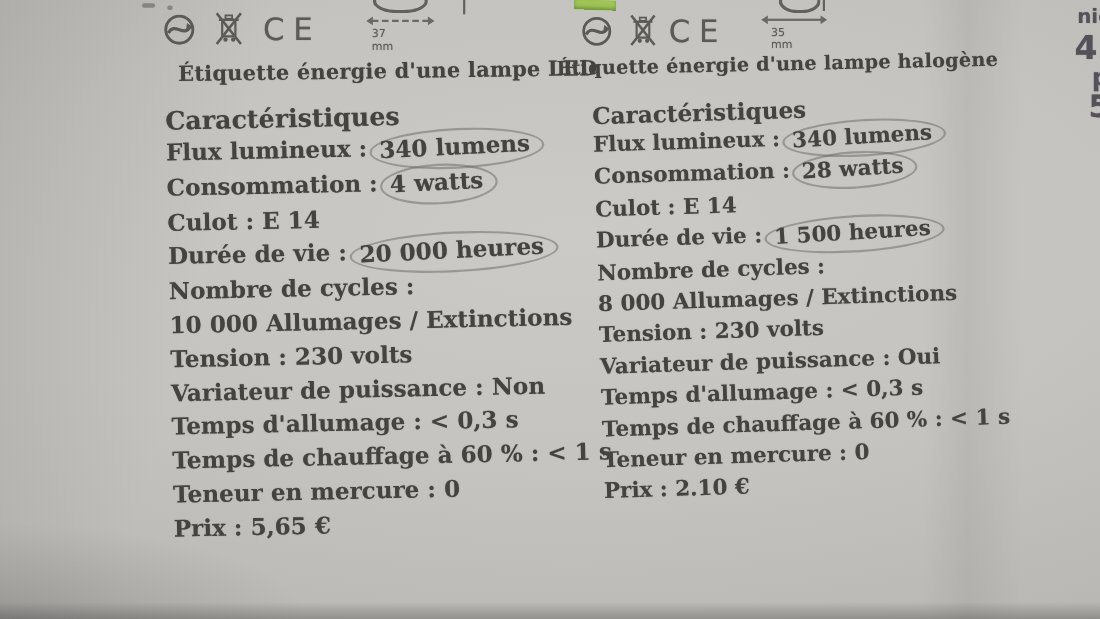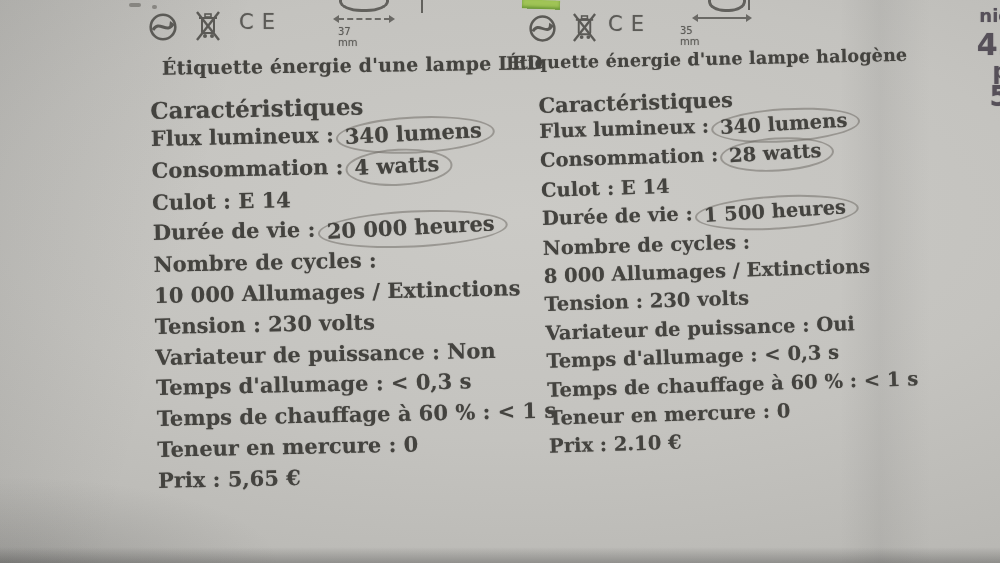--- a/index.html
+++ b/index.html
@@ -21,21 +21,21 @@
   
   .col{white-space:nowrap;}
   .col .col-title{font-size:23px;}
   .col .line{font-size:21px;line-height:30.8px;}
   .col.halogen .col-title{font-size:21px;}
   .col.halogen .line{font-size:19.5px;line-height:28.4px;}
   .circ{display:inline-block;border:2px solid rgba(105,102,96,0.50);border-radius:50%;
         padding:0 11px 2px 7px;margin:-3px -10px -3px -5px;transform:rotate(-1.6deg);}
   .circ:empty{display:none;}
   
-  .ce-mark{font-family:"DejaVu Sans", sans-serif;font-weight:400;font-size:21px;
+  .ce-mark{font-family:"DejaVu Sans", sans-serif;font-weight:400;font-size:28px;
            color:#5b5a56;letter-spacing:8px;text-shadow:0 0 1px rgba(80,80,76,0.5);}
   .bulb{border:3px solid #62615d;border-top:none;border-radius:0 0 45% 45%/0 0 90% 90%;height:9px;}
   .vtick{width:2px;background:#62615d;}
   .dimarrow{height:2px;}
   .dimarrow .shaft{position:absolute;top:0;left:5px;right:5px;border-top:2px dashed #6a6965;}
   .dimarrow.solid .shaft{border-top-style:solid;}
   .dimarrow:before{content:'';position:absolute;left:0;top:-3px;border-top:4px solid transparent;
       border-bottom:4px solid transparent;border-right:6px solid #6a6965;}
   .dimarrow:after{content:'';position:absolute;right:0;top:-3px;border-top:4px solid transparent;
       border-bottom:4px solid transparent;border-left:6px solid #6a6965;}
@@ -102,21 +102,21 @@
         <line x1="2" y1="3" x2="24" y2="31" stroke="#5b5a56" stroke-width="2.4"></line>
         <line x1="24" y1="3" x2="2" y2="31" stroke="#5b5a56" stroke-width="2.4"></line>
       </svg>
     </span>
     <span class="abs ce-mark" style="left:608px;top:12px;">CE</span>
     <div class="abs bulb" style="left:708px;top:0;width:32px;"></div>
     <div class="abs vtick" style="left:748px;top:0;height:10px;"></div>
     <div class="abs dimarrow solid" style="left:692px;top:17px;width:60px;">
         <span class="shaft"></span>
       </div>
-    <span class="abs dim-text" style="left:680px;top:25px;">35 mm</span>
+    <span class="abs dim-text" style="left:701px;top:25px;">35 mm</span>
   </div>
 
   <div class="abs ink label-title" style="left:162px;top:54px;transform:rotate(-0.8deg);">Étiquette énergie d'une lampe LED</div>
   <div class="abs ink label-title halogen" style="left:506px;top:49px;transform:rotate(-1.2deg);">Étiquette énergie d'une lampe halogène</div>
 
   <div class="abs ink col" style="left:150px;top:97px;transform:rotate(-1.2deg);transform-origin:left top;">
     <div class="col-title">Caractéristiques</div>
     <div class="line"><span>Flux lumineux : </span><span class="circ">340 lumens</span></div>
     <div class="line"><span>Consommation : </span><span class="circ">4 watts</span></div>
     <div class="line"><span>Culot :  E 14</span></div>

